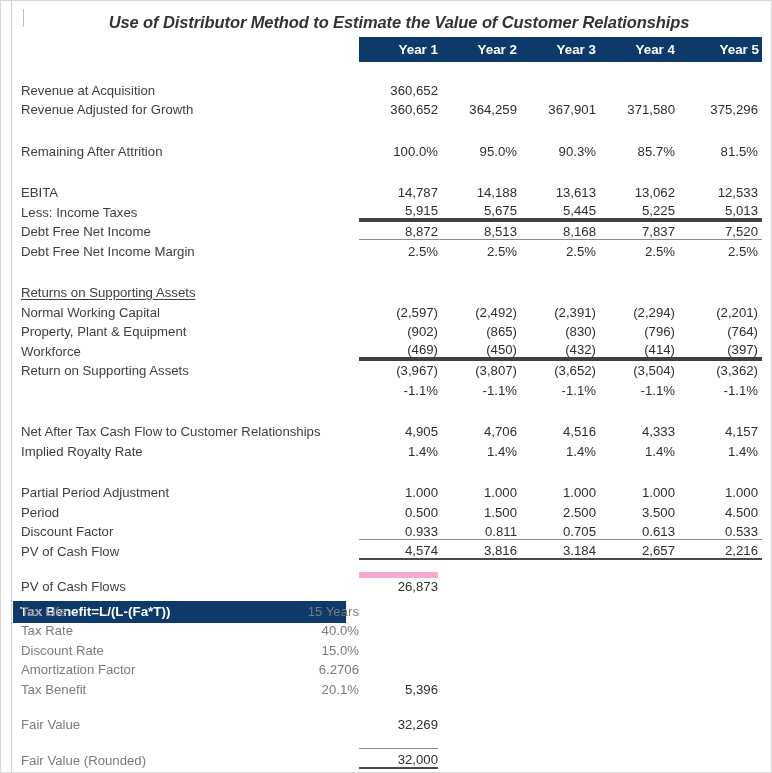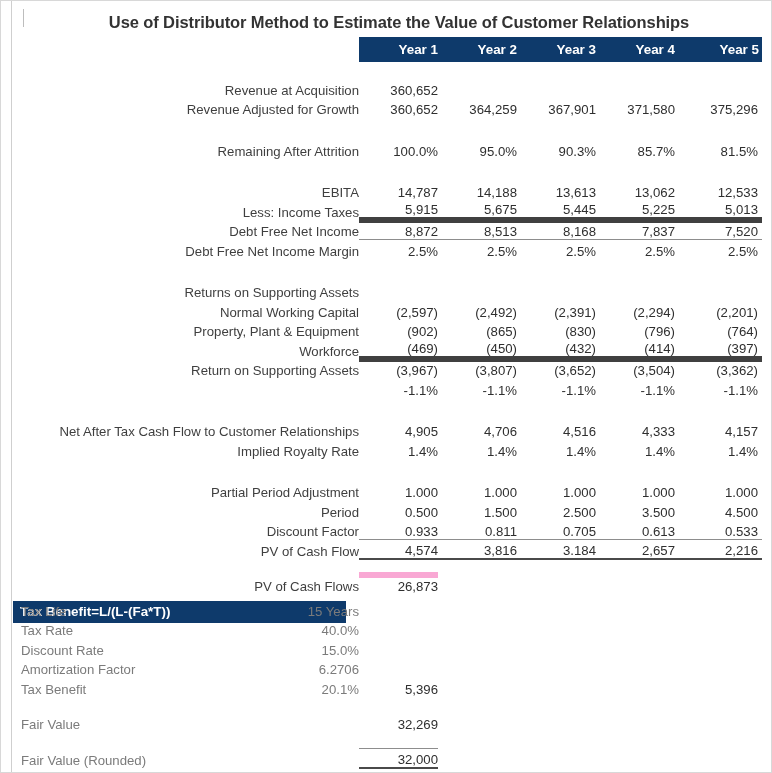--- a/index.html
+++ b/index.html
@@ -49,20 +49,21 @@
     left: 40px;
     right: 14px;
     top: 8px;
     height: 26px;
     line-height: 26px;
     text-align: center;
     font-size: 16.5px;
     font-weight: bold;
     color: #333333;
     letter-spacing: -0.1px;
+    font-style: italic;
   }
 
   
   .table {
     position: absolute;
     left: 20px;
     top: 36px;
     width: 740px;
     border-collapse: collapse;
     table-layout: fixed;
@@ -71,21 +72,21 @@
   .table td {
     padding: 0;
     vertical-align: bottom;
     white-space: nowrap;
   }
   col.c-label { width: 338px; }
   col.c-yr    { width: 79px;  }
   col.c-yr5   { width: 87px;  }
 
   .lbl {
-    text-align: right;
+    text-align: left;
     color: #3f3f3f;
     padding-right: 6px;
   }
   .num {
     text-align: right;
     color: #2f2f2f;
     padding-right: 2px;
   }
   .num.y5 { padding-right: 4px; }
 
@@ -101,26 +102,27 @@
     font-weight: bold;
     font-size: 13.4px;
     text-align: right;
     height: 25px;
     line-height: 25px;
     padding-right: 2px;
   }
   .hdr-band.y5 { padding-right: 3px; }
 
   
-  .rule-top td.num    { border-top: 6px solid #404040; }
+  .rule-top td.num    { border-top: 4px solid #404040; }
   .rule-bot td.num    { border-bottom: 1px solid #8d8d8d; }
   .rule-thick td.num  { border-bottom: 2.5px solid #4a4a4a; }
   .rule-top-c1 td.num.c1 { border-top: 6px solid #f9a8d4; }
 
   .underline-label {
+    text-decoration: underline;
     text-underline-offset: 2px;
   }
 
   
   .tb-header {
     position: absolute;
     left: 12px;
     top: 572px;
     width: 333px;
     height: 22px;

